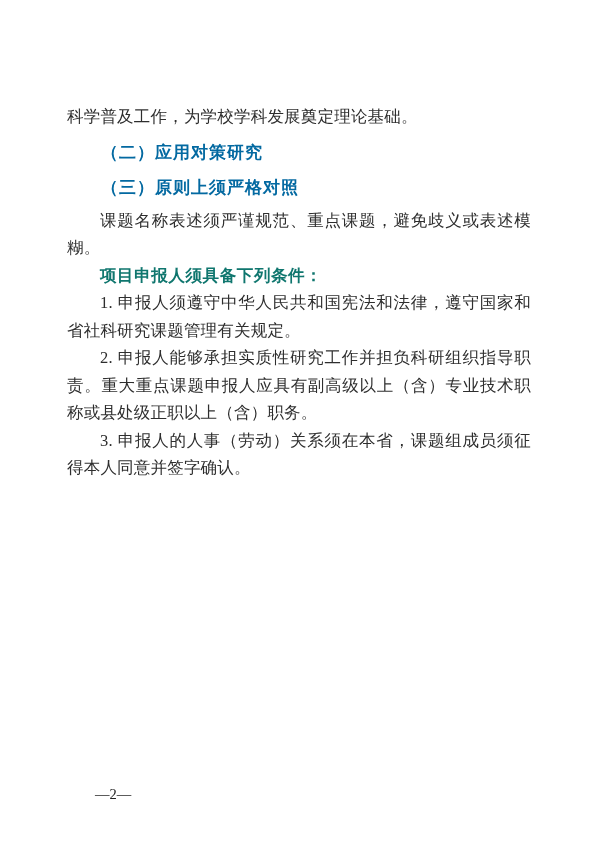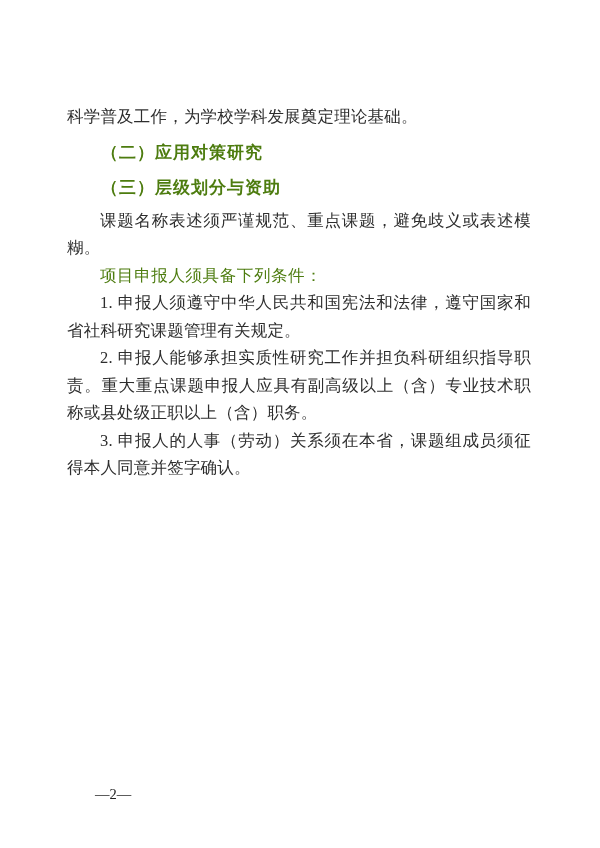--- a/index.html
+++ b/index.html
@@ -25,60 +25,60 @@
   .content p {
     margin: 0;
     font-size: 16.5px;
     line-height: 27.5px;
     text-align: justify;
     letter-spacing: 0.2px;
   }
   .indent { text-indent: 2em; }
   .h-kai {
     font-weight: bold;
-    color: #4d7c0f;
+    color: #0369a1;
     margin: 8px 0 5px 0 !important;
     text-indent: 2em;
     text-align: left;
     font-size: 17px !important;
     letter-spacing: 1px !important;
   }
   .h-hei {
     font-family: "Liberation Sans", "DejaVu Sans", sans-serif;
     font-weight: bold;
     color: #111111;
     margin: 9px 0 6px 0 !important;
     text-indent: 2em;
     text-align: left !important;
     font-size: 17px !important;
     letter-spacing: 1px !important;
   }
   .t-bold {
-    font-weight: normal;
-    color: #4d7c0f;
+    font-weight: bold;
+    color: #0f766e;
     letter-spacing: 0.6px !important;
   }
   .page-footer {
     position: absolute;
     left: 95px;
     top: 785px;
     font-size: 14.5px;
     line-height: 18px;
     color: #222222;
     font-family: "Liberation Serif", "DejaVu Serif", serif;
   }
 </style>
 </head>
 <body>
 
 <div class="page">
   <div class="content">
     <p class="t-body">科学普及工作，为学校学科发展奠定理论基础。</p>
     <p class="h-kai">（二）应用对策研究</p>
-    <p class="h-kai">（三）层级划分与资助</p>
+    <p class="h-kai">（三）原则上须严格对照</p>
     <p class="t-body indent">课题名称表述须严谨规范、重点课题，避免歧义或表述模糊。</p>
     <p class="t-bold indent">项目申报人须具备下列条件：</p>
     <p class="t-body indent">1. 申报人须遵守中华人民共和国宪法和法律，遵守国家和省社科研究课题管理有关规定。</p>
     <p class="t-body indent">2. 申报人能够承担实质性研究工作并担负科研组织指导职责。重大重点课题申报人应具有副高级以上（含）专业技术职称或县处级正职以上（含）职务。</p>
     <p class="t-body indent">3. 申报人的人事（劳动）关系须在本省，课题组成员须征得本人同意并签字确认。</p>
   </div>
   <div class="page-footer">—2—</div>
 </div>
 
 </body></html>

